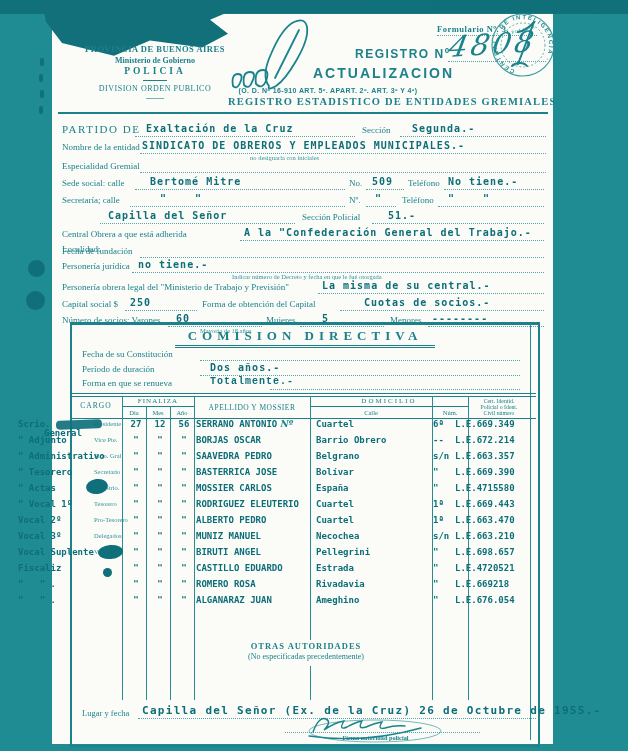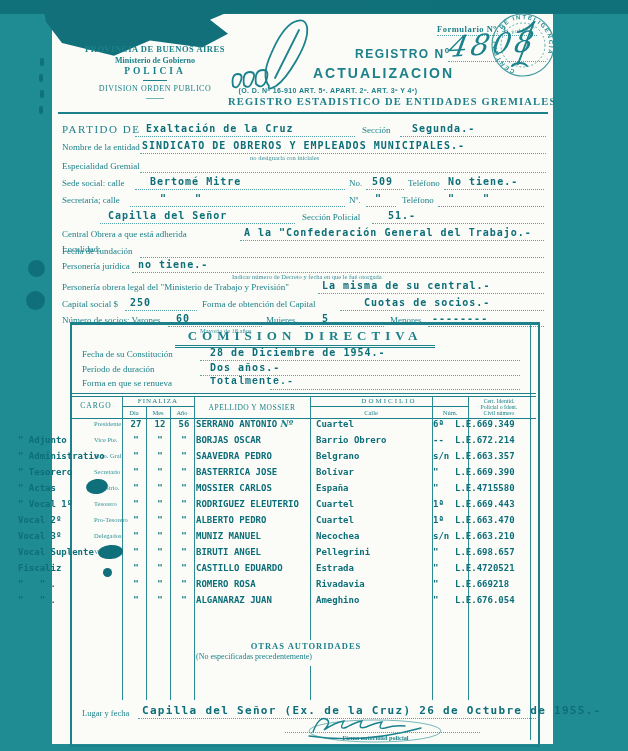--- a/index.html
+++ b/index.html
@@ -186,21 +186,20 @@
   <div class="dl" style="left:300px;top:325px;width:84px;"></div>
   <div class="dl" style="left:428px;top:325px;width:116px;"></div>
   <div class="note" style="left:200px;top:327px;">Mayoría de 18 años</div>
 
   <div class="box"></div>
   <div class="vl" style="left:530px;top:324px;height:416px;"></div>
 
   <div class="lbl" style="left:175px;top:328px;width:260px;text-align:center;font-weight:bold;font-size:13px;letter-spacing:5px;border-bottom:3px double #1d818b;padding-bottom:1px;">COMISION DIRECTIVA</div>
 
   <div class="lbl" style="left:82px;top:349px;">Fecha de su Constitución</div>
-  <div class="typ" style="left:210px;top:347px;">28 de Diciembre de 1954.-</div>
   <div class="dl" style="left:200px;top:359px;width:320px;"></div>
   <div class="lbl" style="left:82px;top:364px;">Período de duración</div>
   <div class="typ" style="left:210px;top:362px;">Dos años.-</div>
   <div class="dl" style="left:200px;top:374px;width:320px;"></div>
   <div class="lbl" style="left:82px;top:378px;">Forma en que se renueva</div>
   <div class="typ" style="left:210px;top:376px;font-family:Liberation Mono, monospace;">Totalmente.-</div>
   <div class="dl" style="left:270px;top:388px;width:250px;"></div>
 
   <div class="hl" style="left:70px;top:393px;width:466px;"></div>
   <div class="hl" style="left:70px;top:396px;width:466px;"></div>
@@ -238,20 +237,21 @@
       <div class="pcargo">Pro-Strio.</div>
       <div class="pcargo">Tesorero</div>
       <div class="pcargo">Pro-Tesorero</div>
       <div class="pcargo">Delegados</div>
       <div class="pcargo">Vocales:</div>
     </div>
 
   <div class="rows">
 
       <div class="row">
+        <span class="cell c-cargo"><b>Scrio.</b><b class="cl2">General</b></span>
         <span class="cell c-dia">27</span>
         <span class="cell c-mes">12</span>
         <span class="cell c-ano">56</span>
         <span class="cell c-nombre"><b>SERRANO ANTONIO</b><i class="hw" style="font-size:9px;"> Nº</i></span>
         <span class="cell c-calle">Cuartel</span>
         <span class="cell c-num">6ª</span>
         <span class="cell c-cert">L.E.669.349</span>
       </div>
 
       <div class="row">
@@ -375,21 +375,21 @@
         <span class="cell c-cert">L.E.676.054</span>
       </div>
     </div>
 
   <div class="blob" style="left:86px;top:479px;width:22px;height:15px;transform:rotate(-8deg);"></div>
   <div class="blob" style="left:98px;top:545px;width:25px;height:14px;transform:rotate(-5deg);"></div>
   <div class="blob" style="left:103px;top:568px;width:9px;height:9px;"></div>
 
   <div style="position:absolute;left:196px;top:640px;width:220px;height:26px;background:#fbfcf8;"></div>
   <div class="lbl" style="left:196px;top:641px;width:220px;text-align:center;font-weight:bold;font-size:8.5px;letter-spacing:1px;">OTRAS AUTORIDADES</div>
-  <div class="lbl" style="left:196px;top:652px;width:220px;font-size:8px;">(No especificadas precedentemente)</div>
+  <div class="lbl" style="left:196px;top:652px;width:220px;text-align:center;font-size:8px;">(No especificadas precedentemente)</div>
 
   <div class="lbl" style="left:82px;top:708px;font-size:8.5px;">Lugar y fecha</div>
   <div class="typ" style="left:142px;top:704px;font-size:11px;letter-spacing:1.3px;">Capilla del Señor (Ex. de la Cruz) 26 de Octubre de 1955.-</div>
   <div class="dl" style="left:138px;top:717px;width:398px;"></div>
   <div class="dl" style="left:285px;top:731px;width:195px;"></div>
 
   <svg style="left:305px;top:712px;" width="140" height="30" viewBox="0 0 140 30">
     <g fill="none" stroke="#1a828c" stroke-width="1.4" stroke-linecap="round">
       <path d="M8,20 q6,-16 13,-13 q6,3 -2,11 q12,-8 20,-9 q-6,10 3,6 q9,-5 15,-6 q-5,9 4,6 q9,-4 16,-5 q-5,8 3,6 q10,-3 20,-2"></path>
       <path d="M4,24 q55,8 112,-8"></path>

